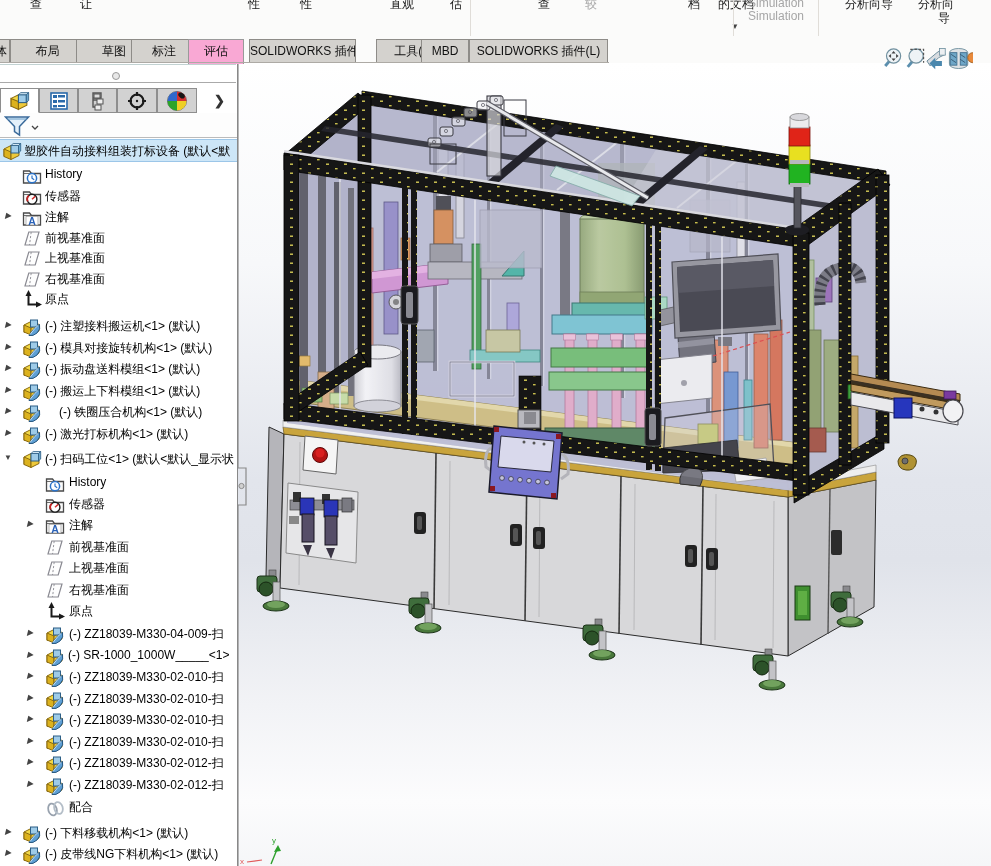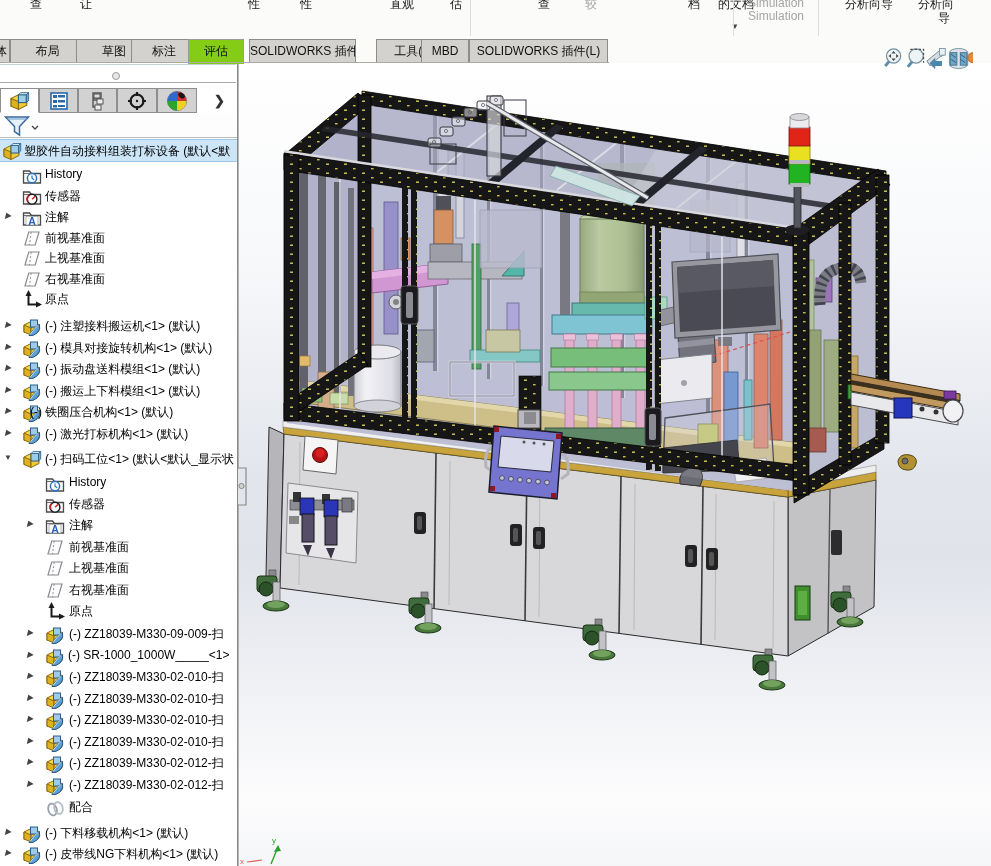--- a/index.html
+++ b/index.html
@@ -4,21 +4,21 @@
 html,body{margin:0;padding:0;width:991px;height:866px;overflow:hidden;background:#fff;
 font-family:"Liberation Sans",sans-serif;}
 .abs{position:absolute;}
 #ribbon{left:0;top:0;width:991px;height:38px;background:#fbfbfa;z-index:5;}
 #ribbon span{position:absolute;top:-4px;font-size:12px;color:#1a1a1a;white-space:nowrap;}
 #ribbon span.gy{color:#a6a6a6;}
 .vsep{position:absolute;top:0;width:1px;height:36px;background:#e0ddd8;}
 #tabbar{left:0;top:38px;width:991px;height:25px;background:#fbfbfa;z-index:5;}
 .tab{position:absolute;top:1px;height:24px;background:#d4d2ce;border:1px solid #8e8c88;border-bottom:none;box-sizing:border-box;
 font-size:12px;color:#111;text-align:center;line-height:22px;white-space:nowrap;overflow:hidden;}
-.tab.act{background:#84cc16;border-color:#9a9a9a;height:25px;}
+.tab.act{background:#f9a8d4;border-color:#9a9a9a;height:25px;}
 #panel{left:0;top:63px;width:238px;height:803px;background:#fff;border-right:1px solid #888;box-sizing:border-box;z-index:4;}
 .ptab{position:absolute;top:25px;height:25px;background:#d2d2d2;border:1px solid #8e8e8e;box-sizing:border-box;}
 .ptab.act{background:#fff;border-bottom:1px solid #fff;}
 .row{position:absolute;left:0;width:237px;height:21px;font-size:12px;color:#000;white-space:nowrap;overflow:hidden;}
 .row .tx{position:absolute;top:3px;text-align:center;}
 .row svg{position:absolute;top:1px;}
 .row .ar{position:absolute;top:5px;font-size:8px;color:#444;}
 #hud{left:880px;top:46px;z-index:6;}
 </style></head><body>
 
@@ -570,21 +570,21 @@
       <svg width="20" height="20" viewBox="0 0 20 20" style="left:22px">
         <use href="#i-asm"></use>
       </svg>
       <span class="tx" style="left:45px">(-) 搬运上下料模组&lt;1&gt; (默认)</span>
     </div>
     <div class="row" style="top:401.0px;">
       <i class="ar" style="left:5px">▶</i>
       <svg width="20" height="20" viewBox="0 0 20 20" style="left:22px">
         <use href="#i-asm"></use>
       </svg>
-      <span class="tx" style="left:30px">(-) 铁圈压合机构&lt;1&gt; (默认)</span>
+      <span class="tx" style="left:59px">(-) 铁圈压合机构&lt;1&gt; (默认)</span>
     </div>
     <div class="row" style="top:422.5px;">
       <i class="ar" style="left:5px">▶</i>
       <svg width="20" height="20" viewBox="0 0 20 20" style="left:22px">
         <use href="#i-asm"></use>
       </svg>
       <span class="tx" style="left:45px">(-) 激光打标机构&lt;1&gt; (默认)</span>
     </div>
     <div class="row" style="top:447.5px;">
       <i class="ar" style="left:4px">▼</i>
@@ -634,21 +634,21 @@
       <svg width="20" height="20" viewBox="0 0 20 20" style="left:45px">
         <use href="#i-orig"></use>
       </svg>
       <span class="tx" style="left:69px">原点</span>
     </div>
     <div class="row" style="top:623.0px;">
       <i class="ar" style="left:27px">▶</i>
       <svg width="20" height="20" viewBox="0 0 20 20" style="left:45px">
         <use href="#i-asm"></use>
       </svg>
-      <span class="tx" style="left:69px">(-) ZZ18039-M330-09-009-扫</span>
+      <span class="tx" style="left:69px">(-) ZZ18039-M330-04-009-扫</span>
     </div>
     <div class="row" style="top:644.5px;">
       <i class="ar" style="left:27px">▶</i>
       <svg width="20" height="20" viewBox="0 0 20 20" style="left:45px">
         <use href="#i-asm"></use>
       </svg>
       <span class="tx" style="left:68px">(-) SR-1000_1000W_____&lt;1&gt;</span>
     </div>
     <div class="row" style="top:666.0px;">
       <i class="ar" style="left:27px">▶</i>

